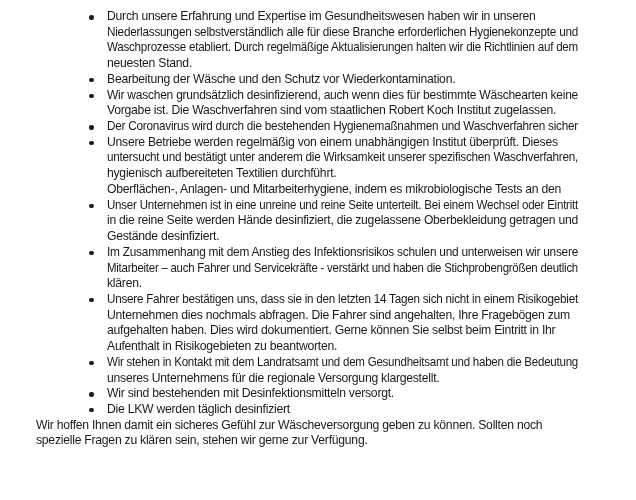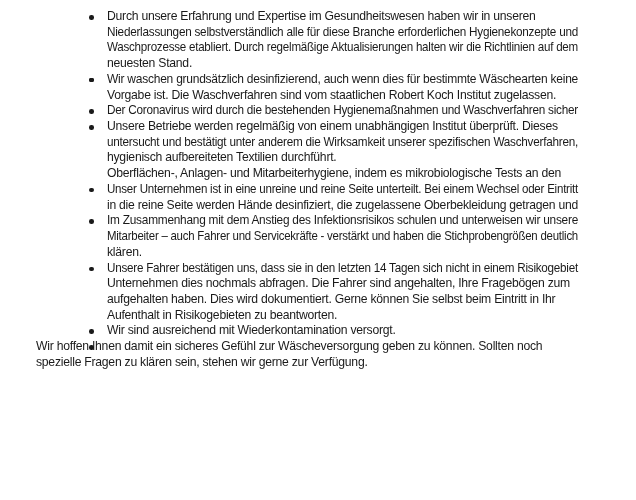--- a/index.html
+++ b/index.html
@@ -61,20 +61,21 @@
     <li class="bullet-item">
       <span class="bullet-dot"></span>
       <span class="line">Durch unsere Erfahrung und Expertise im Gesundheitswesen haben wir in unseren</span>
       <span class="line" style="transform: scaleX(0.9628);">Niederlassungen selbstverständlich alle für diese Branche erforderlichen Hygienekonzepte und</span>
       <span class="line" style="transform: scaleX(0.9516);">Waschprozesse etabliert. Durch regelmäßige Aktualisierungen halten wir die Richtlinien auf dem</span>
       <span class="line">neuesten Stand.</span>
     </li>
 
     <li class="bullet-item">
       <span class="bullet-dot"></span>
+      <span class="line">Bearbeitung der Wäsche und den Schutz vor Wiederkontamination.</span>
     </li>
 
     <li class="bullet-item">
       <span class="bullet-dot"></span>
       <span class="line" style="transform: scaleX(0.9855);">Wir waschen grundsätzlich desinfizierend, auch wenn dies für bestimmte Wäschearten keine</span>
       <span class="line">Vorgabe ist. Die Waschverfahren sind vom staatlichen Robert Koch Institut zugelassen.</span>
     </li>
 
     <li class="bullet-item">
       <span class="bullet-dot"></span>
@@ -86,45 +87,52 @@
       <span class="line">Unsere Betriebe werden regelmäßig von einem unabhängigen Institut überprüft. Dieses</span>
       <span class="line" style="transform: scaleX(0.962);">untersucht und bestätigt unter anderem die Wirksamkeit unserer spezifischen Waschverfahren,</span>
       <span class="line">hygienisch aufbereiteten Textilien durchführt.</span>
       <span class="line">Oberflächen-, Anlagen- und Mitarbeiterhygiene, indem es mikrobiologische Tests an den</span>
     </li>
 
     <li class="bullet-item">
       <span class="bullet-dot"></span>
       <span class="line" style="transform: scaleX(0.9487);">Unser Unternehmen ist in eine unreine und reine Seite unterteilt. Bei einem Wechsel oder Eintritt</span>
       <span class="line" style="transform: scaleX(0.9971);">in die reine Seite werden Hände desinfiziert, die zugelassene Oberbekleidung getragen und</span>
+      <span class="line">Gestände desinfiziert.</span>
     </li>
 
     <li class="bullet-item">
       <span class="bullet-dot"></span>
       <span class="line" style="transform: scaleX(0.9731);">Im Zusammenhang mit dem Anstieg des Infektionsrisikos schulen und unterweisen wir unsere</span>
       <span class="line" style="transform: scaleX(0.9388);">Mitarbeiter – auch Fahrer und Servicekräfte - verstärkt und haben die Stichprobengrößen deutlich</span>
       <span class="line">klären.</span>
     </li>
 
     <li class="bullet-item">
       <span class="bullet-dot"></span>
       <span class="line" style="transform: scaleX(0.9581);">Unsere Fahrer bestätigen uns, dass sie in den letzten 14 Tagen sich nicht in einem Risikogebiet</span>
       <span class="line">Unternehmen dies nochmals abfragen. Die Fahrer sind angehalten, Ihre Fragebögen zum</span>
       <span class="line">aufgehalten haben. Dies wird dokumentiert. Gerne können Sie selbst beim Eintritt in Ihr</span>
       <span class="line">Aufenthalt in Risikogebieten zu beantworten.</span>
     </li>
 
-
     <li class="bullet-item">
       <span class="bullet-dot"></span>
-      <span class="line">Wir sind ausreichend mit Wiederkontamination versorgt.</span>
+      <span class="line" style="transform: scaleX(0.9465);">Wir stehen in Kontakt mit dem Landratsamt und dem Gesundheitsamt und haben die Bedeutung</span>
+      <span class="line">unseres Unternehmens für die regionale Versorgung klargestellt.</span>
     </li>
 
     <li class="bullet-item">
       <span class="bullet-dot"></span>
+      <span class="line">Wir sind bestehenden mit Desinfektionsmitteln versorgt.</span>
+    </li>
+
+    <li class="bullet-item">
+      <span class="bullet-dot"></span>
+      <span class="line">Die LKW werden täglich desinfiziert</span>
     </li>
   </ul>
 
   <div class="closing">
     <span class="line">Wir hoffen Ihnen damit ein sicheres Gefühl zur Wäscheversorgung geben zu können. Sollten noch</span>
     <span class="line">spezielle Fragen zu klären sein, stehen wir gerne zur Verfügung.</span>
   </div>
 </div>
 
 </body></html>

